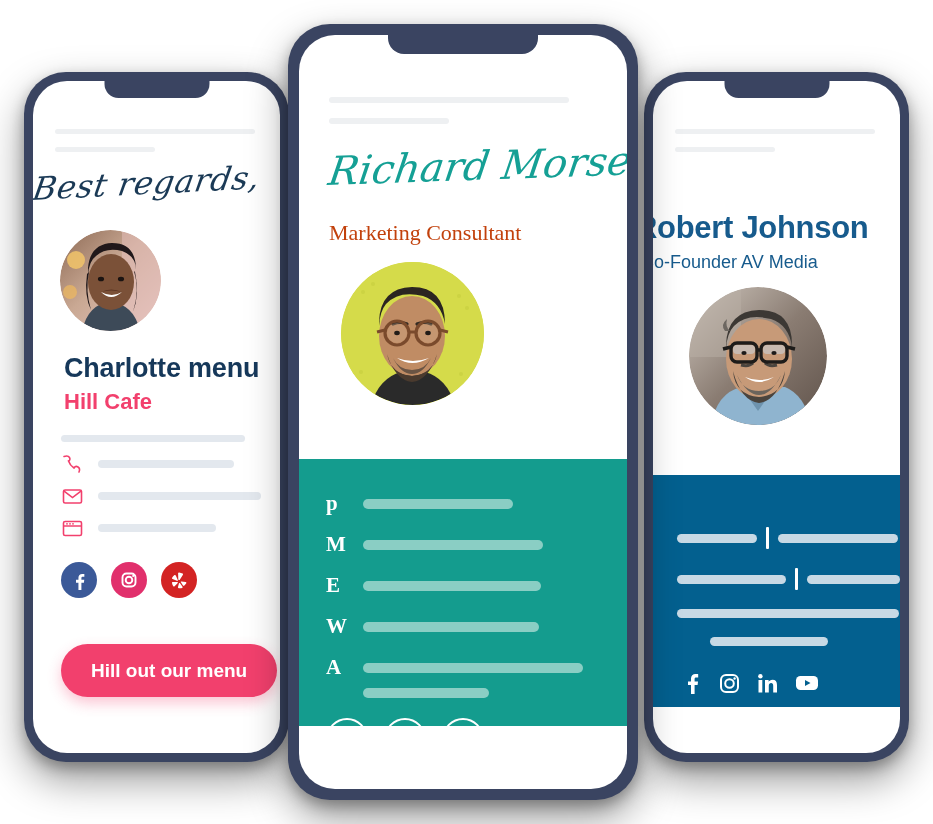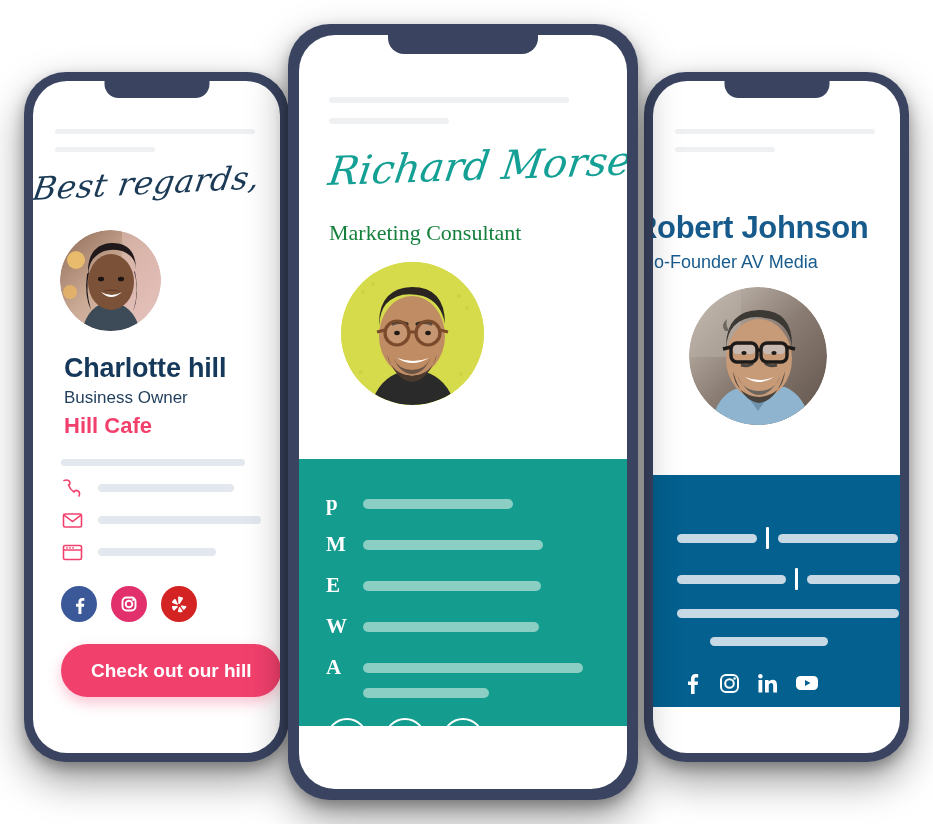--- a/index.html
+++ b/index.html
@@ -99,21 +99,21 @@
   .c-top{padding:62px 30px 0 30px;}
   .c-top .bar-light{margin-bottom:15px;height:6px;}
   .c-script{
     font-family:"DejaVu Serif", serif;
     font-style:italic;font-weight:400;
     font-size:40px;color:#15a095;
     margin:24px 0 0 0;
     transform:skewX(-10deg) rotate(-2deg);
     transform-origin:left center;white-space:nowrap;
   }
-  .c-role{font-family:"Liberation Serif", serif;font-size:22px;color:#15803d;margin:26px 0 0 0;}
+  .c-role{font-family:"Liberation Serif", serif;font-size:22px;color:#c2410c;margin:26px 0 0 0;}
   .c-company{font-family:"Liberation Serif", serif;font-size:22px;font-weight:bold;color:#13314f;margin:4px 0 0 0;}
   .c-photo{
     width:143px;height:143px;border-radius:50%;
     margin:16px 0 0 12px;overflow:hidden;position:relative;background:#d5db4a;
   }
   .c-panel{
     position:absolute;left:0;top:424px;width:100%;height:267px;background:#149c8e;
   }
   .c-line{display:flex;align-items:center;margin:0 0 0 27px;gap:15px;}
   .c-label{
@@ -186,22 +186,21 @@
               <path d="M27 44 Q24 66 31 80 Q25 60 29 42 Z" fill="#20181a"></path>
               <path d="M75 42 Q80 64 73 82 Q80 60 74 41 Z" fill="#20181a"></path>
               <ellipse cx="41" cy="49" rx="3.1" ry="2.3" fill="#1b1412"></ellipse>
               <ellipse cx="61" cy="49" rx="3.1" ry="2.3" fill="#1b1412"></ellipse>
               <path d="M41 62 Q51 72 62 62 Q52 68 41 62 Z" fill="#fdfdfd"></path>
               <path d="M41 62 Q51 59 62 62 Q51 57 41 62 Z" fill="#5b3524"></path>
             </g>
           </svg>
         </div>
 
-        <div class="l-name">Charlotte  hill</div>
-        <div class="l-role">Business Owner</div>
+        <div class="l-name">Charlotte  menu</div>
         <div class="l-company">Hill Cafe</div>
 
         <div class="l-divider"></div>
 
         <div class="contact-row">
           <span class="c-ico">
             <svg width="23" height="20" viewBox="0 0 23 20">
                 <path d="M3 2.5 C3 2.5 7 1 8.5 3.5 C10 6 7.5 7 7.5 7 C7.5 7 9 11.5 13 14 C13 14 14.5 11.5 17 13 C19.5 14.5 18 18 18 18" fill="none" stroke="#f2406d" stroke-width="1.6" stroke-linecap="round"></path>
               </svg>
           </span>
@@ -250,21 +249,21 @@
                   <path d="M9.3 9.4 9.1 3.3c0-.6.5-1 1-.9 1.3.2 2.5.6 3.5 1.2.5.3.6.9.2 1.3L10.8 9.7c-.4.5-1.2.3-1.5-.3z"></path>
                   <path d="M8.5 11 3.6 9.1c-.6-.2-.8-.8-.5-1.3.6-1.1 1.4-2 2.4-2.7.5-.3 1.1-.1 1.3.4l2 4.6c.2.6-.3 1.1-.8.9z"></path>
                   <path d="M8.8 12.9 5.6 16.3c-.4.4-1 .4-1.3-.1-.7-.9-1.1-2-1.3-3.1-.1-.6.3-1.1.9-1.1l4.1-.1c.7 0 1 .6.8 1z"></path>
                   <path d="M11.2 13.4l2.3 3.4c.3.5.1 1.1-.4 1.2-1.1.3-2.2.4-3.3.2-.6-.1-.9-.6-.8-1.2l.9-3.5c.2-.7 1-.8 1.3-.1z"></path>
                   <path d="M12.4 11.4l4.3.7c.6.1.9.7.6 1.2-.6 1-1.3 1.8-2.2 2.4-.5.3-1.1.1-1.3-.4l-1.9-3c-.3-.5 0-1 .5-.9z"></path>
                 </g>
               </svg>
           </span>
         </div>
 
-        <div class="l-btn">Check out our hill</div>
+        <div class="l-btn">Hill out our menu</div>
       </div>
     </div>
   </div>
 
   <div class="phone" id="phone-right">
     <div class="notch"></div>
     <div class="screen">
       <div class="rcard">
 
         <div class="r-top">

